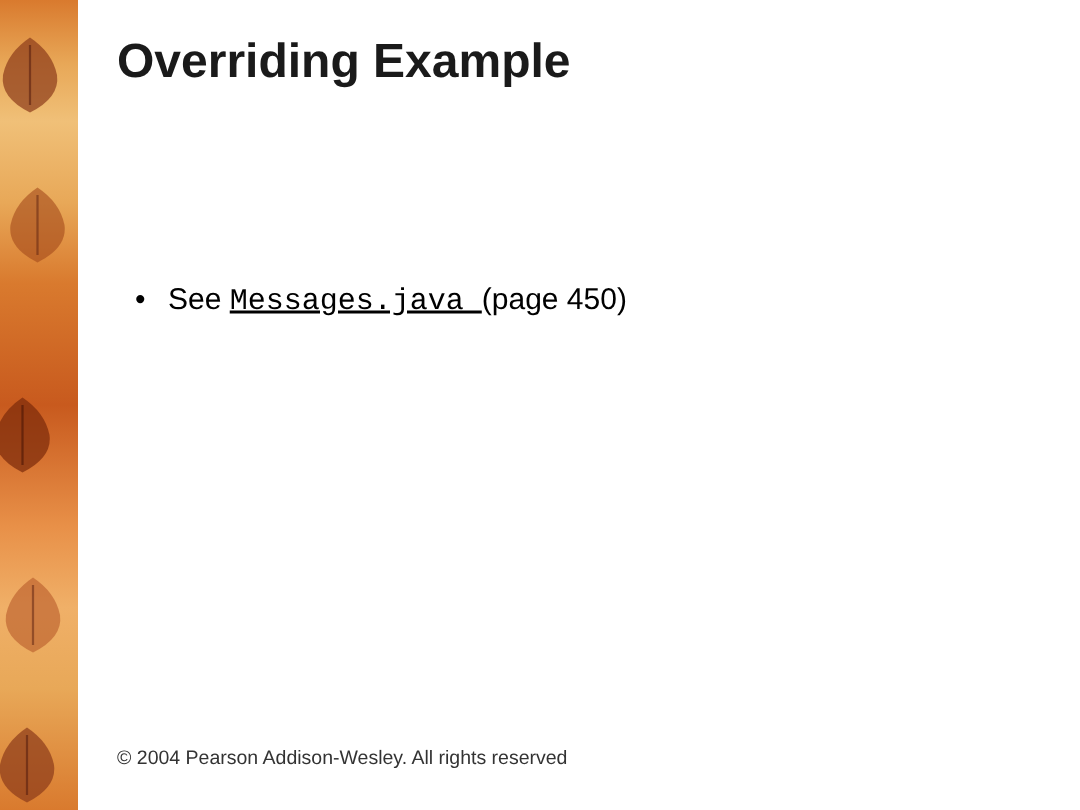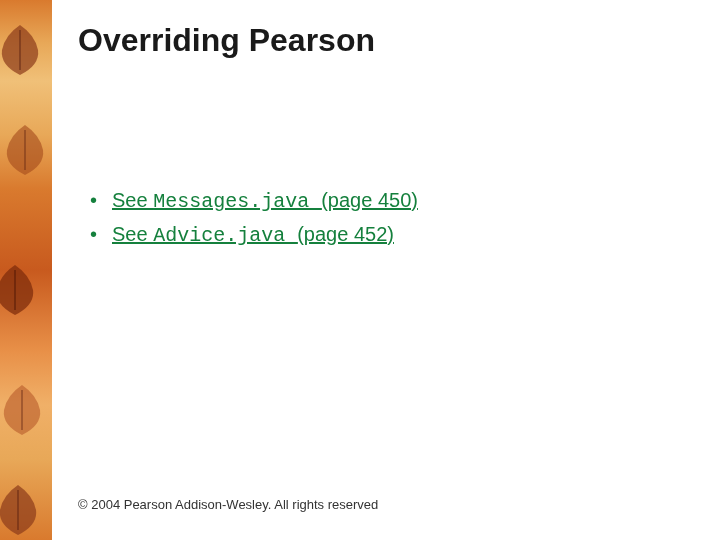--- a/index.html
+++ b/index.html
@@ -52,25 +52,24 @@
     font-weight: bold;
     color: #1a1a1a;
     margin-bottom: 130px;
   }
   .bullets {
     list-style: none;
     padding-left: 12px;
   }
   .bullets li {
     font-size: 20px;
-    color: #15803d;
+    color: #000000;
     margin-bottom: 10px;
     position: relative;
     padding-left: 22px;
-    text-decoration: underline;
   }
   .bullets li::before {
     content: "•";
     position: absolute;
     left: 0;
     font-size: 20px;
   }
   .prefix { font-weight: normal; }
   .filename {
     font-family: "Courier New", Courier, monospace;
@@ -115,24 +114,21 @@
   </div>
   <div class="leaf leaf5">
     <svg viewBox="0 0 60 60">
         <path d="M30 5 Q15 15 12 30 Q10 45 30 55 Q50 45 48 30 Q45 15 30 5 Z" fill="#8b3a1a" opacity="0.7"></path>
         <path d="M30 10 L30 50" stroke="#5a2010" stroke-width="1.5" opacity="0.6"></path>
       </svg>
   </div>
 </div>
 
 <div class="content">
-  <h1 class="title">Overriding Pearson</h1>
+  <h1 class="title">Overriding Example</h1>
   <ul class="bullets">
     <li>
       <span class="prefix">See </span><span class="filename">Messages.java </span><span class="pageref">(page 450)</span>
-    </li>
-    <li>
-      <span class="prefix">See </span><span class="filename">Advice.java </span><span class="pageref">(page 452)</span>
     </li>
   </ul>
 </div>
 
 <div class="footer">© 2004 Pearson Addison-Wesley. All rights reserved</div>
 
 </body></html>

